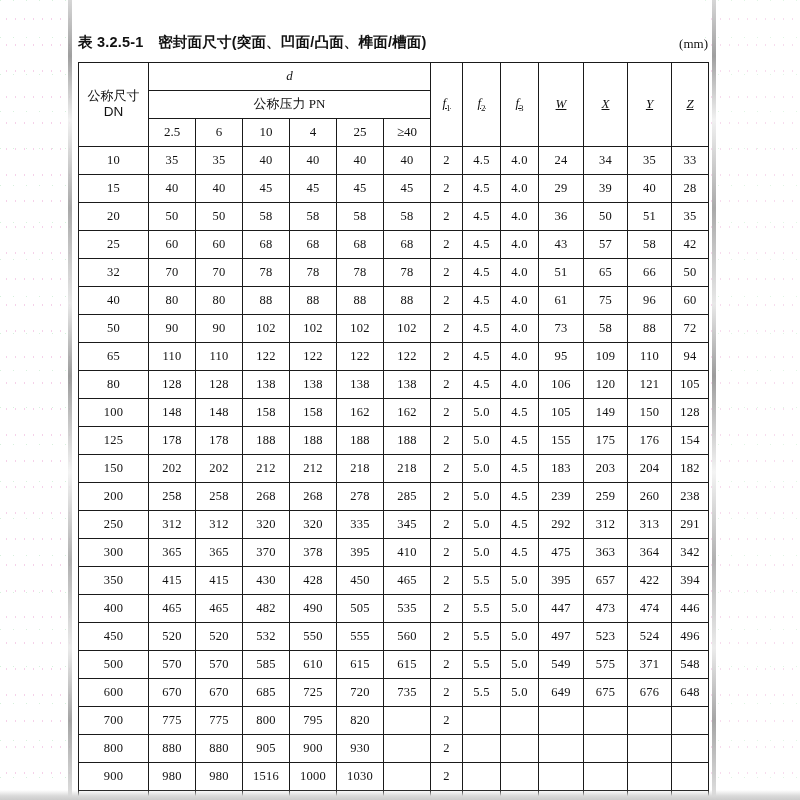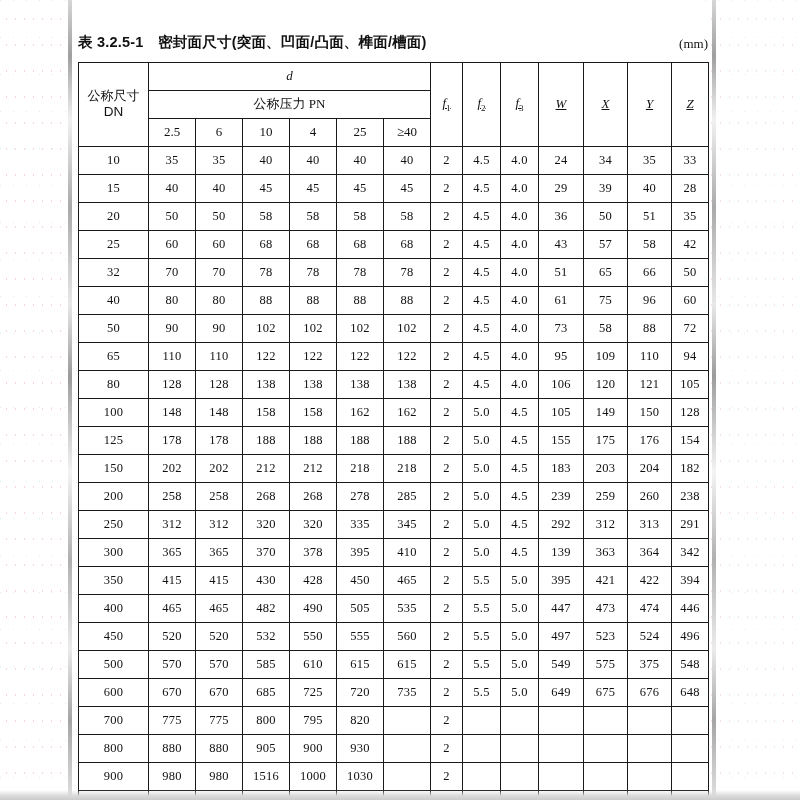--- a/index.html
+++ b/index.html
@@ -437,38 +437,38 @@
           <td class="num">300</td>
           <td class="num">365</td>
           <td class="num">365</td>
           <td class="num">370</td>
           <td class="num">378</td>
           <td class="num">395</td>
           <td class="num">410</td>
           <td class="num">2</td>
           <td class="num">5.0</td>
           <td class="num">4.5</td>
-          <td class="num">139</td>
+          <td class="num">475</td>
           <td class="num">363</td>
           <td class="num">364</td>
           <td class="num">342</td>
         </tr>
         <tr>
           <td class="num">350</td>
           <td class="num">415</td>
           <td class="num">415</td>
           <td class="num">430</td>
           <td class="num">428</td>
           <td class="num">450</td>
           <td class="num">465</td>
           <td class="num">2</td>
           <td class="num">5.5</td>
           <td class="num">5.0</td>
           <td class="num">395</td>
-          <td class="num">421</td>
+          <td class="num">657</td>
           <td class="num">422</td>
           <td class="num">394</td>
         </tr>
         <tr>
           <td class="num">400</td>
           <td class="num">465</td>
           <td class="num">465</td>
           <td class="num">482</td>
           <td class="num">490</td>
           <td class="num">505</td>
@@ -503,21 +503,21 @@
           <td class="num">570</td>
           <td class="num">585</td>
           <td class="num">610</td>
           <td class="num">615</td>
           <td class="num">615</td>
           <td class="num">2</td>
           <td class="num">5.5</td>
           <td class="num">5.0</td>
           <td class="num">549</td>
           <td class="num">575</td>
-          <td class="num">375</td>
+          <td class="num">371</td>
           <td class="num">548</td>
         </tr>
         <tr>
           <td class="num">600</td>
           <td class="num">670</td>
           <td class="num">670</td>
           <td class="num">685</td>
           <td class="num">725</td>
           <td class="num">720</td>
           <td class="num">735</td>

